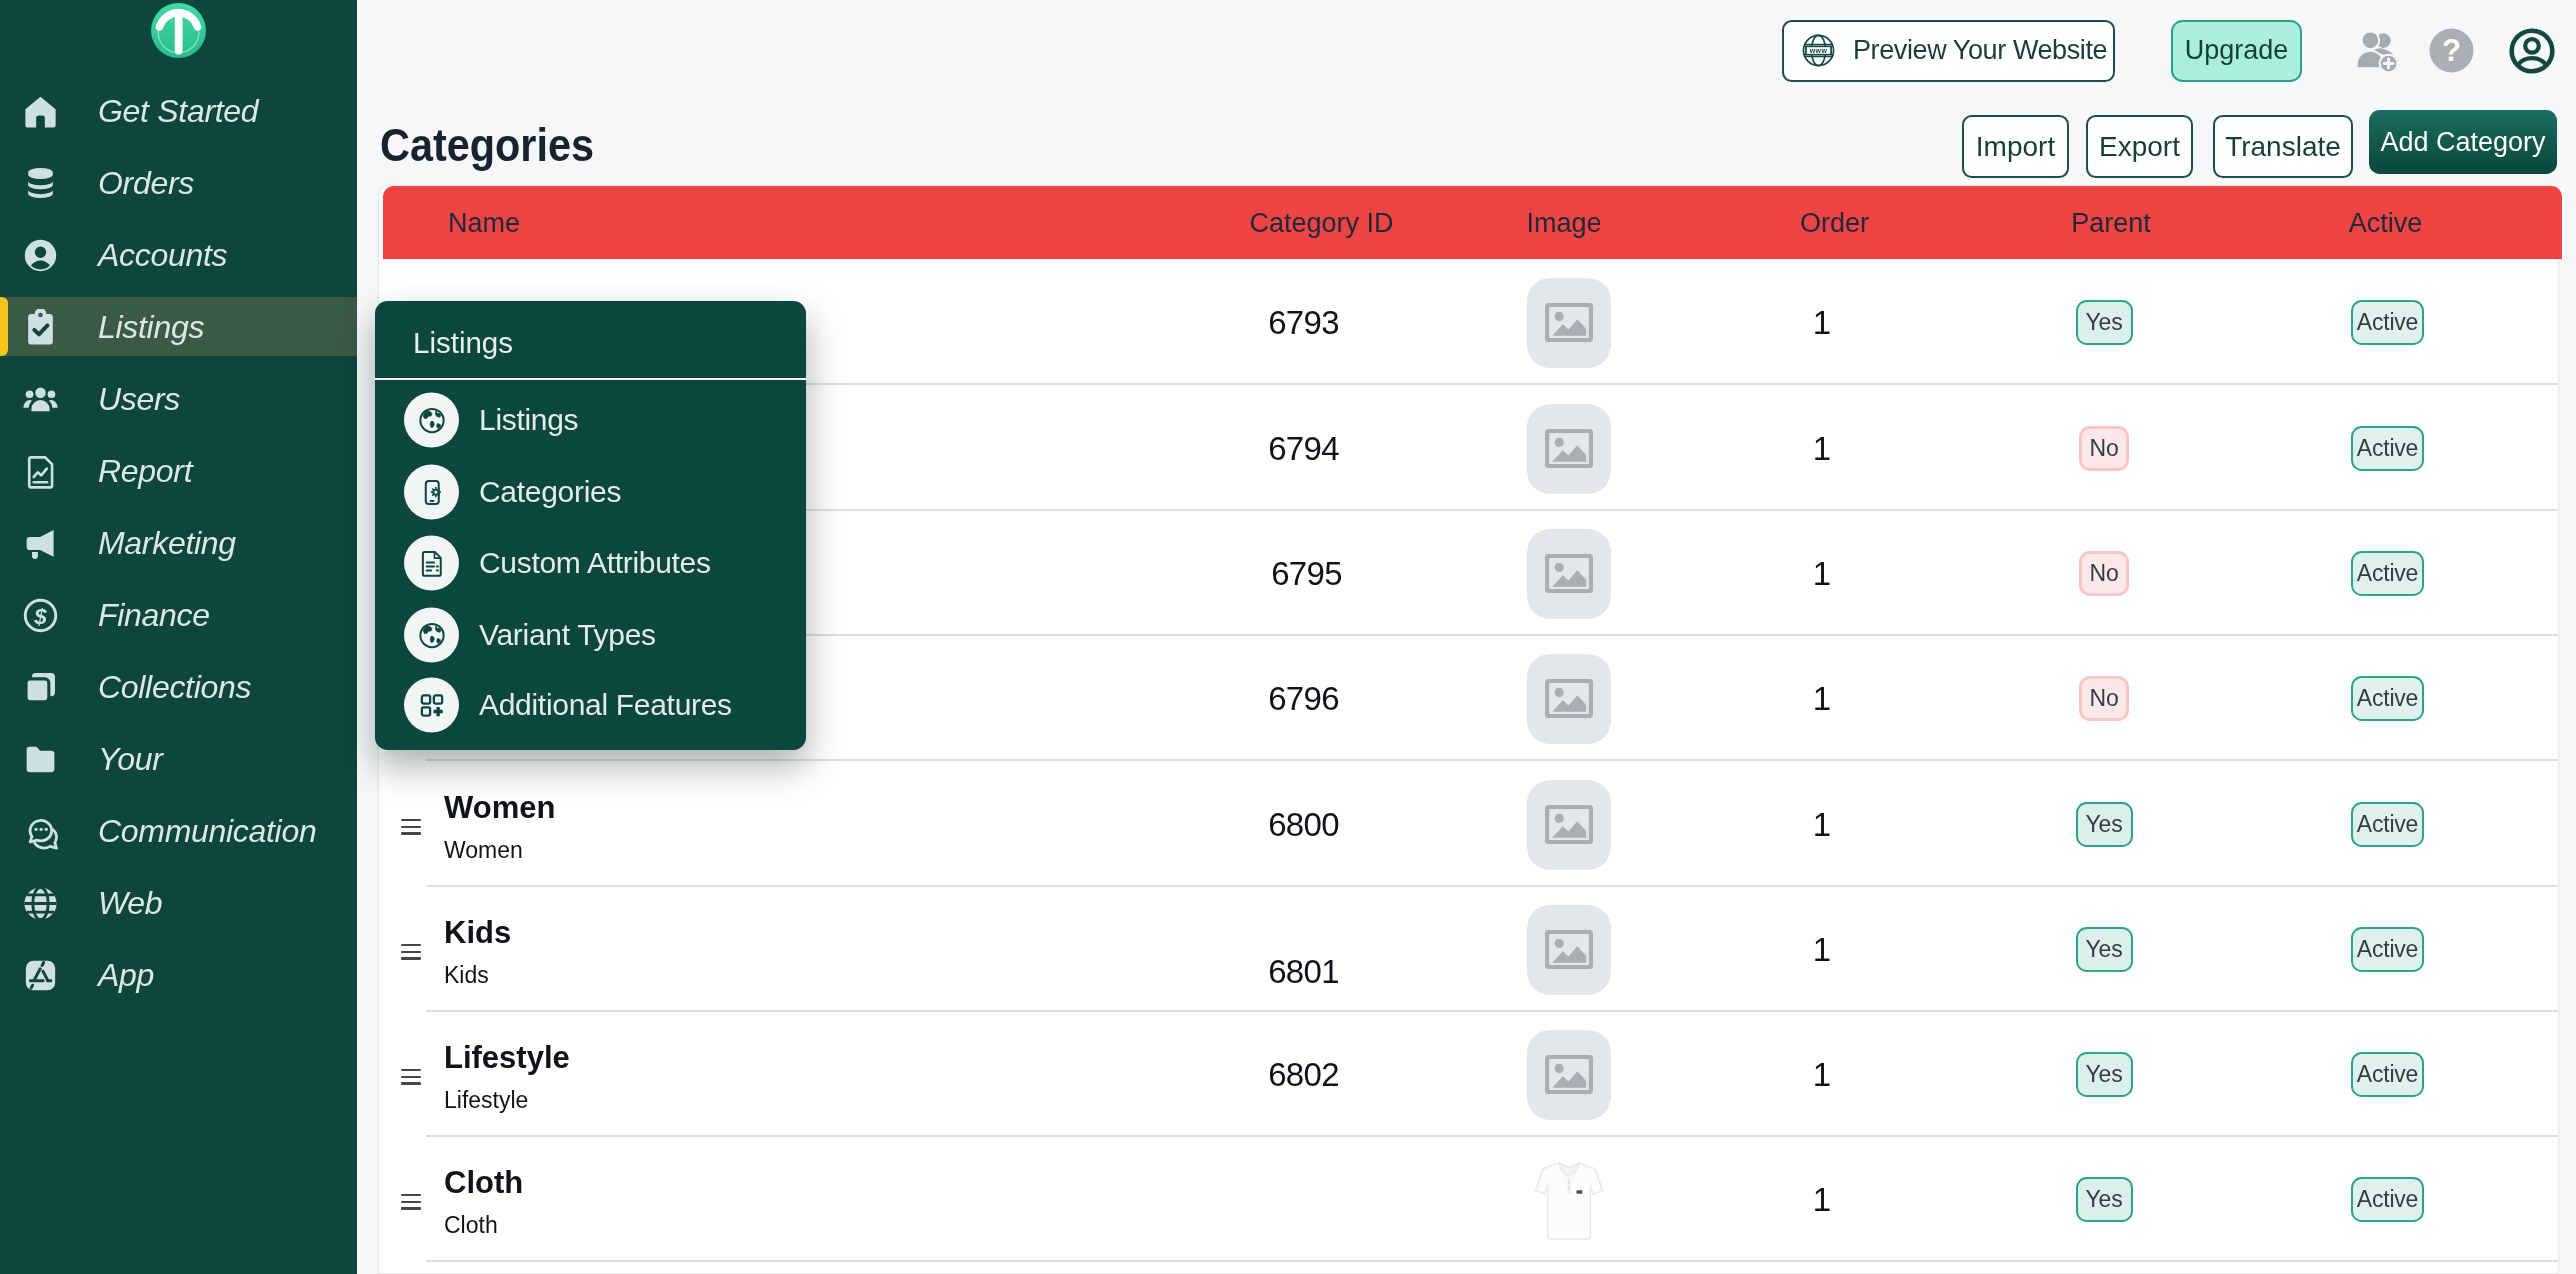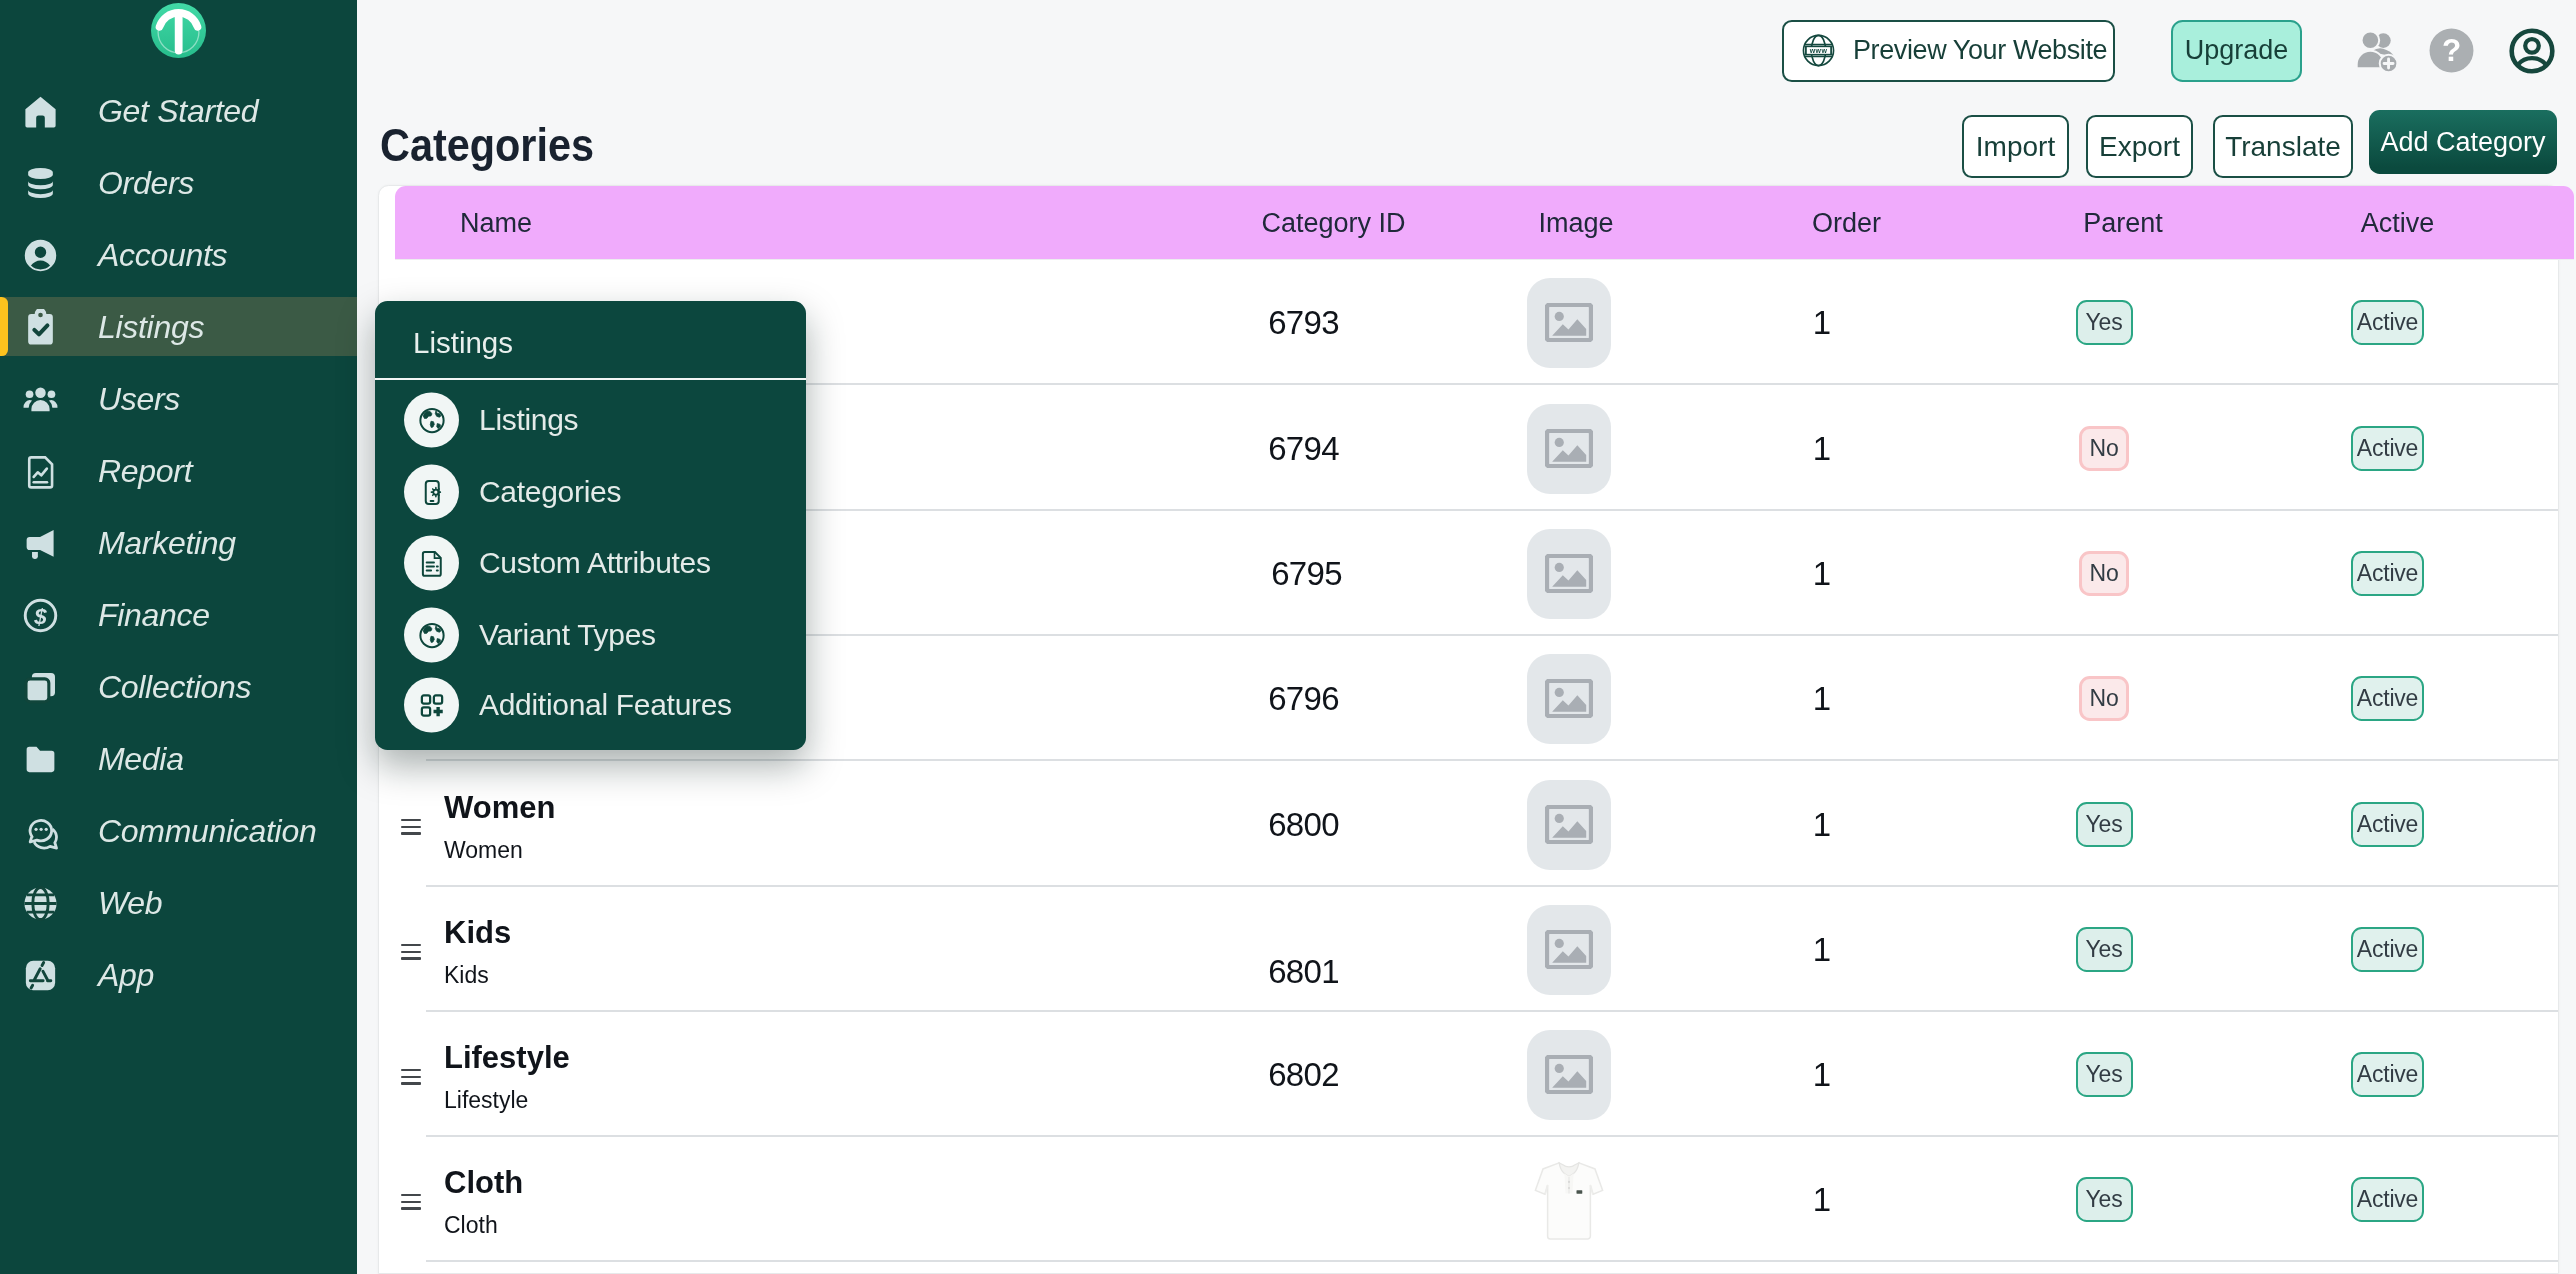--- a/index.html
+++ b/index.html
@@ -25,21 +25,21 @@
 
 h1 { position:absolute; left:380px; top:118px; font-size:46px; font-weight:700; color:#19222f; transform:scaleX(0.9); transform-origin:left center; }
 .btn-line { position:absolute; top:115px; height:63px; background:#fff; border:2.2px solid #1a4f45; border-radius:9.8px; display:flex; align-items:center; justify-content:center; color:#173f38; font-size:28px; font-weight:500; white-space:nowrap; }
 #btn-import { left:1962px; width:107px; }
 #btn-export { left:2086px; width:107px; }
 #btn-translate { left:2213px; width:140px; }
 #btn-add { position:absolute; left:2369px; top:110px; width:188px; height:64px; border-radius:10.7px; background:linear-gradient(180deg,#1a6e5f 0%,#0b4a3e 90%); display:flex; align-items:center; justify-content:center; color:#fff; font-size:27px; font-weight:500; white-space:nowrap; }
 
 
 #card { position:absolute; left:378px; top:185px; width:2181px; height:1089px; background:#fff; border:1.8px solid #e7e9ea; border-radius:10.7px 10.7px 0 0; box-shadow:0 0.9px 2.7px rgba(25,40,35,0.04); }
-#thead { position:absolute; left:16px; top:0; width:100%; height:74px; background:#f0abfc; border-bottom:0.9px solid #eceeef; border-radius:10.7px 10.7px 0 0; }
+#thead { position:absolute; left:4px; top:0; width:100%; height:74px; background:#ef4444; border-bottom:0.9px solid #eceeef; border-radius:10.7px 10.7px 0 0; }
 .th { position:absolute; top:0; height:74px; display:flex; align-items:center; font-size:27px; color:#20293a; }
 .row { position:absolute; left:0; width:100%; height:125px; }
 .row .sep { position:absolute; left:47px; right:0px; bottom:0; height:1.8px; background:#dcdfe2; }
 .cell { position:absolute; display:flex; align-items:center; justify-content:center; height:100%; }
 .num { font-size:33px; color:#10141a; font-weight:500; letter-spacing:-0.7px; }
 .imgph { width:90px; height:90px; background:#e3e7ea; border-radius:23px; display:flex; align-items:center; justify-content:center; }
 .badge { border-radius:10.7px; font-size:23px; color:#323c44; display:flex; align-items:center; justify-content:center; letter-spacing:-0.2px; }
 .b-yes { width:57px; height:45px; background:#ddefeb; border:2.7px solid #2ba684; }
 .b-no  { width:50px; height:45px; background:#fbe9ea; border:3.1px solid #f9c5c7; }
 .b-act { width:73px; height:45px; background:#e0f1ed; border:2.7px solid #2ba684; }
@@ -176,21 +176,21 @@
           </svg>
         </span>
   <span class="lbl">Collections</span>
       </div>
       <div class="nav-item">
   <span class="ico">
           <svg width="37" height="37" viewBox="0 0 24 24">
             <path fill="#cfe0e2" d="M3 5.6 a1.8 1.8 0 0 1 1.8-1.8 h4.6 l2.3 2.5 h7.5 A1.8 1.8 0 0 1 21 8.1 V18.4 a1.8 1.8 0 0 1-1.8 1.8 H4.8 A1.8 1.8 0 0 1 3 18.4 Z"></path>
           </svg>
         </span>
-  <span class="lbl">Media</span>
+  <span class="lbl">Your</span>
       </div>
       <div class="nav-item">
   <span class="ico">
           <svg width="37" height="37" viewBox="0 0 24 24">
             <g fill="none" stroke="#cfe0e2" stroke-width="1.8">
               <path d="M6.6 15.4 a7 6.6 0 1 1 3 2.2 l-4.3 1.2 l1.1-3.6 z" stroke-linejoin="round"></path>
               <path d="M7.9 18.9 a7 6.6 0 0 0 10.3 2.7 l4.2 1.2 l-1.1-3.5 a6.6 6.6 0 0 0-1.6-8.9" stroke-linejoin="round"></path>
               <g fill="#cfe0e2" stroke="none">
                 <circle cx="9.1" cy="10.6" r="1.05"></circle>
                 <circle cx="12.4" cy="10.6" r="1.05"></circle>

